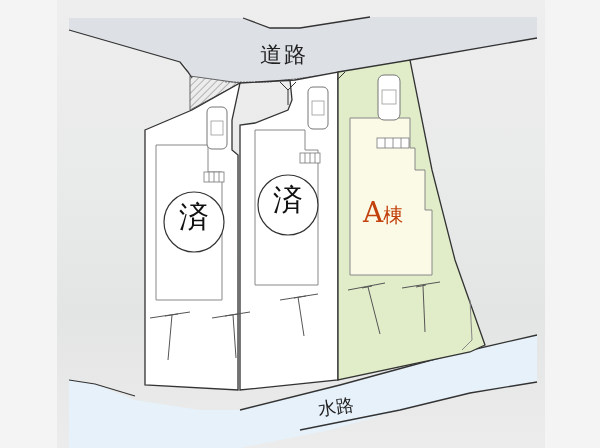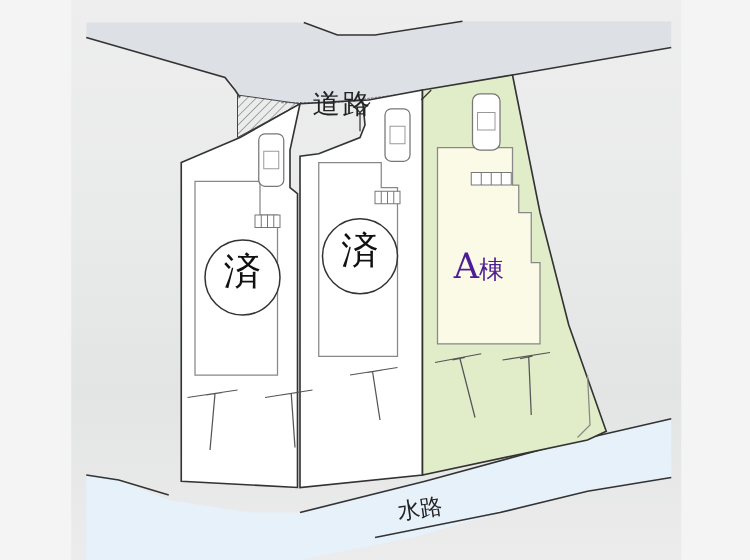--- a/index.html
+++ b/index.html
@@ -1,27 +1,27 @@
 <!DOCTYPE html>
 <html><head>
 <meta charset="utf-8">
 <style>
   html,body{margin:0;padding:0;}
   body{width:600px;height:448px;background:#f4f4f4;overflow:hidden;position:relative;font-family:"DejaVu Serif","Liberation Serif",serif;}
   .stage{position:absolute;left:0;top:0;width:600px;height:448px;}
   .photo-bg{position:absolute;left:57px;top:0;width:488px;height:448px;background:linear-gradient(180deg,#eeeeee 0%,#e9eaea 40%,#e3e4e4 70%,#ececec 100%);}
   svg{position:absolute;left:0;top:0;}
   .lbl{position:absolute;color:#222;white-space:nowrap;}
-  .road-label{left:250px;top:40px;font-size:22px;letter-spacing:2px;margin-top:28px;}
+  .road-label{left:260px;top:40px;font-size:22px;letter-spacing:2px;}
   .water-label{left:318px;top:395px;font-size:18px;transform:rotate(-8deg);}
   .consent-label{left:88px;top:87px;font-size:11px;color:#333;font-weight:bold;}
   .sumi{position:absolute;font-size:30px;color:#111;width:60px;text-align:center;}
   .sumi1{left:164px;top:197px;}
   .sumi2{left:258px;top:180px;}
-  .aLabel{position:absolute;left:363px;top:196px;font-size:28px;color:#4c1d95;}
+  .aLabel{position:absolute;left:363px;top:196px;font-size:28px;color:#c2410c;}
   .aLabel small{font-size:20px;}
 </style>
 </head>
 <body>
 
 <div class="stage">
   <div class="photo-bg"></div>
 
   <svg width="600" height="448" viewBox="0 0 600 448">
     <defs>

